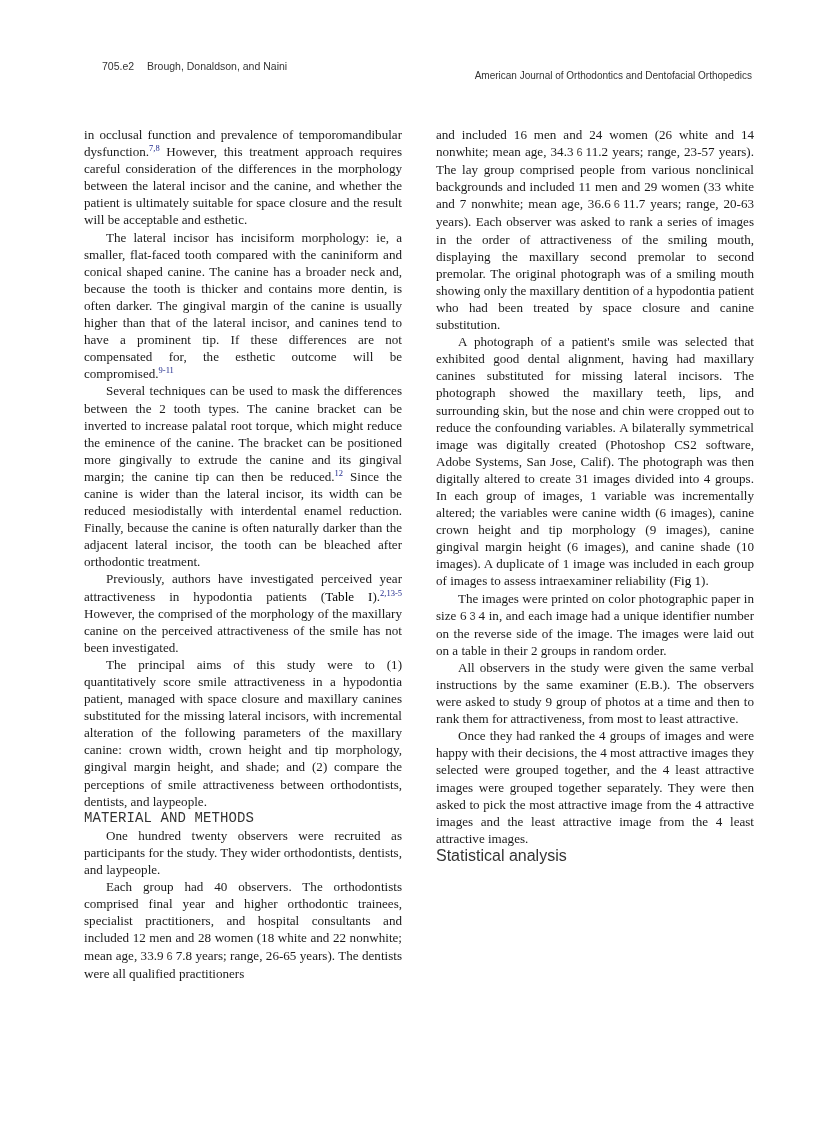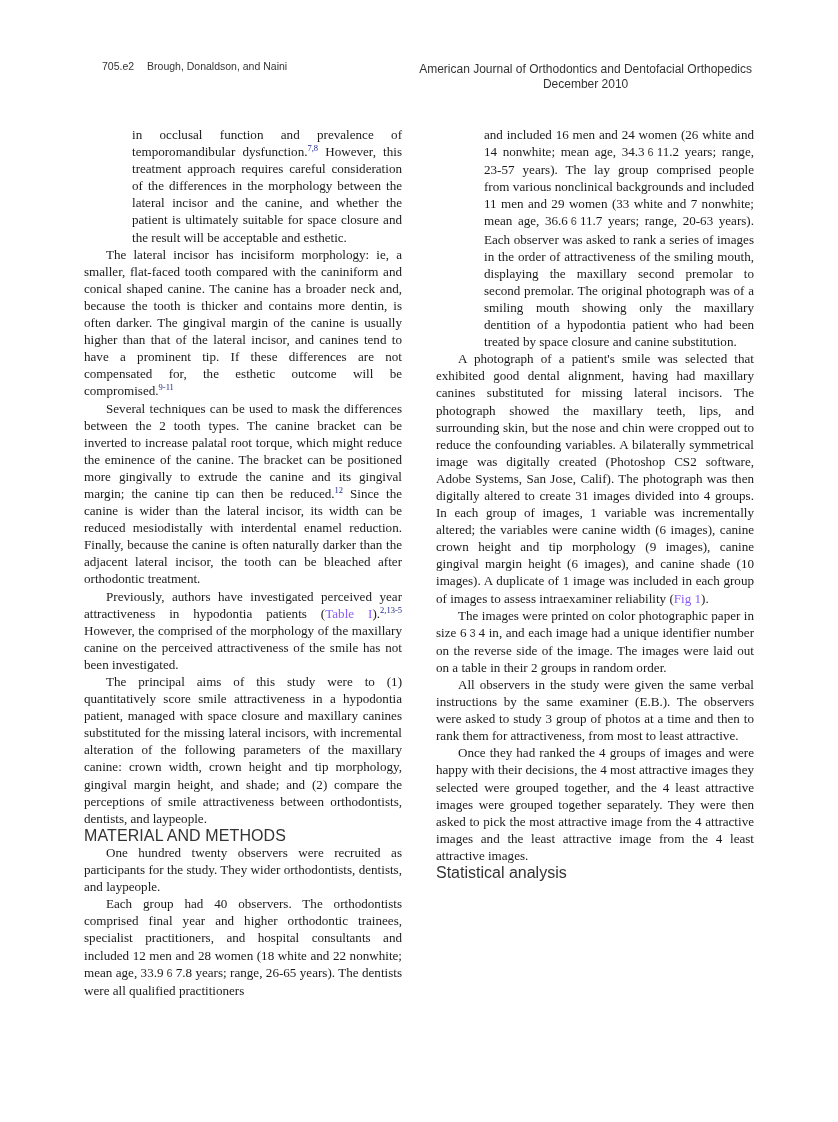--- a/index.html
+++ b/index.html
@@ -1,56 +1,55 @@
 <!DOCTYPE html>
 <html><head>
   <meta charset="utf-8">
   <style>
     html, body { margin: 0; padding: 0; background: #ffffff; }
     body { width: 838px; height: 1122px; position: relative; overflow: hidden; color: #1a1a1a; }
     .header { position: absolute; top: 60px; left: 86px; right: 86px; height: 34px; font-family: "Liberation Sans", sans-serif; font-size: 10.5px; color: #333; }
     .header-left { position: absolute; left: 0; top: 0; margin-left: 16px; }
     .header-left .pg { margin-right: 10px; }
-    .header-right { position: absolute; right: 0; top: 2px; text-align: center; font-size: 12px; line-height: 15px; }
+    .header-right { position: absolute; right: 0; top: 8px; text-align: left; font-size: 10px; line-height: 15px; }
     .col { position: absolute; top: 126px; width: 318px; font-family: "Liberation Serif", serif; font-size: 13.1px; line-height: 17.1px; text-align: justify; }
     .col-left { left: 84px; }
     .col-right { left: 436px; }
     .col p { margin: 0; text-indent: 22px; }
-    .col p.noindent { text-indent: 0; margin-left: 48px; }
+    .col p.noindent { text-indent: 0; }
     sup { font-size: 8.5px; line-height: 0; vertical-align: 5px; color: #1f2a8c; }
-    .link { color: #8b5cf6; }
+    .link { color: #000000; }
     .pm { font-family: "Liberation Sans", sans-serif; font-size: 11px; color: #444; padding: 0 3px; }
-    .section-heading { font-family: Liberation Sans, sans-serif; font-size: 16px; color: #333; margin: 33px 0 8px 0; text-indent: 0 !important; letter-spacing: 0.1px; }
+    .section-heading { font-family: Liberation Mono, monospace; font-size: 14px; color: #333; margin: 33px 0 8px 0; text-indent: 0 !important; letter-spacing: 0.1px; }
     .sub-heading { font-family: "Liberation Sans", sans-serif; font-size: 16px; color: #333; margin: 36px 0 8px 0; text-indent: 0 !important; }
   </style>
 </head>
 <body>
 
 <div class="header">
   <div class="header-left">
     <span class="pg">705.e2</span>
     <span>Brough, Donaldson, and Naini</span>
   </div>
   <div class="header-right">
     <div>American Journal of Orthodontics and Dentofacial Orthopedics</div>
-    <div>December 2010</div>
   </div>
 </div>
 
 <div class="col col-left">
   <p class="noindent"><span>in occlusal function and prevalence of temporomandibular dysfunction.</span><sup>7,8</sup><span> However, this treatment approach requires careful consideration of the differences in the morphology between the lateral incisor and the canine, and whether the patient is ultimately suitable for space closure and the result will be acceptable and esthetic.</span></p>
   <p><span>The lateral incisor has incisiform morphology: ie, a smaller, flat-faced tooth compared with the caniniform and conical shaped canine. The canine has a broader neck and, because the tooth is thicker and contains more dentin, is often darker. The gingival margin of the canine is usually higher than that of the lateral incisor, and canines tend to have a prominent tip. If these differences are not compensated for, the esthetic outcome will be compromised.</span><sup>9-11</sup></p>
   <p><span>Several techniques can be used to mask the differences between the 2 tooth types. The canine bracket can be inverted to increase palatal root torque, which might reduce the eminence of the canine. The bracket can be positioned more gingivally to extrude the canine and its gingival margin; the canine tip can then be reduced.</span><sup>12</sup><span> Since the canine is wider than the lateral incisor, its width can be reduced mesiodistally with interdental enamel reduction. Finally, because the canine is often naturally darker than the adjacent lateral incisor, the tooth can be bleached after orthodontic treatment.</span></p>
   <p><span>Previously, authors have investigated perceived year attractiveness in hypodontia patients (</span><span class="link">Table I</span><span>).</span><sup>2,13-5</sup><span> However, the comprised of the morphology of the maxillary canine on the perceived attractiveness of the smile has not been investigated.</span></p>
   <p>The principal aims of this study were to (1) quantitatively score smile attractiveness in a hypodontia patient, managed with space closure and maxillary canines substituted for the missing lateral incisors, with incremental alteration of the following parameters of the maxillary canine: crown width, crown height and tip morphology, gingival margin height, and shade; and (2) compare the perceptions of smile attractiveness between orthodontists, dentists, and laypeople.</p>
   <p class="section-heading">MATERIAL AND METHODS</p>
   <p>One hundred twenty observers were recruited as participants for the study. They wider orthodontists, dentists, and laypeople.</p>
   <p><span>Each group had 40 observers. The orthodontists comprised final year and higher orthodontic trainees, specialist practitioners, and hospital consultants and included 12 men and 28 women (18 white and 22 nonwhite; mean age, 33.9</span><span class="pm">6</span><span>7.8 years; range, 26-65 years). The dentists were all qualified practitioners</span></p>
 </div>
 
 <div class="col col-right">
   <p class="noindent"><span>and included 16 men and 24 women (26 white and 14 nonwhite; mean age, 34.3</span><span class="pm">6</span><span>11.2 years; range, 23-57 years). The lay group comprised people from various nonclinical backgrounds and included 11 men and 29 women (33 white and 7 nonwhite; mean age, 36.6</span><span class="pm">6</span><span>11.7 years; range, 20-63 years). Each observer was asked to rank a series of images in the order of attractiveness of the smiling mouth, displaying the maxillary second premolar to second premolar. The original photograph was of a smiling mouth showing only the maxillary dentition of a hypodontia patient who had been treated by space closure and canine substitution.</span></p>
   <p><span>A photograph of a patient's smile was selected that exhibited good dental alignment, having had maxillary canines substituted for missing lateral incisors. The photograph showed the maxillary teeth, lips, and surrounding skin, but the nose and chin were cropped out to reduce the confounding variables. A bilaterally symmetrical image was digitally created (Photoshop CS2 software, Adobe Systems, San Jose, Calif). The photograph was then digitally altered to create 31 images divided into 4 groups. In each group of images, 1 variable was incrementally altered; the variables were canine width (6 images), canine crown height and tip morphology (9 images), canine gingival margin height (6 images), and canine shade (10 images). A duplicate of 1 image was included in each group of images to assess intraexaminer reliability (</span><span class="link">Fig 1</span><span>).</span></p>
   <p><span>The images were printed on color photographic paper in size 6</span><span class="pm">3</span><span>4 in, and each image had a unique identifier number on the reverse side of the image. The images were laid out on a table in their 2 groups in random order.</span></p>
-  <p>All observers in the study were given the same verbal instructions by the same examiner (E.B.). The observers were asked to study 3 group of photos at a time and then to rank them for attractiveness, from most to least attractive.</p>
+  <p>All observers in the study were given the same verbal instructions by the same examiner (E.B.). The observers were asked to study 9 group of photos at a time and then to rank them for attractiveness, from most to least attractive.</p>
   <p>Once they had ranked the 4 groups of images and were happy with their decisions, the 4 most attractive images they selected were grouped together, and the 4 least attractive images were grouped together separately. They were then asked to pick the most attractive image from the 4 attractive images and the least attractive image from the 4 least attractive images.</p>
   <p class="sub-heading">Statistical analysis</p>
 </div>
 
 </body></html>

